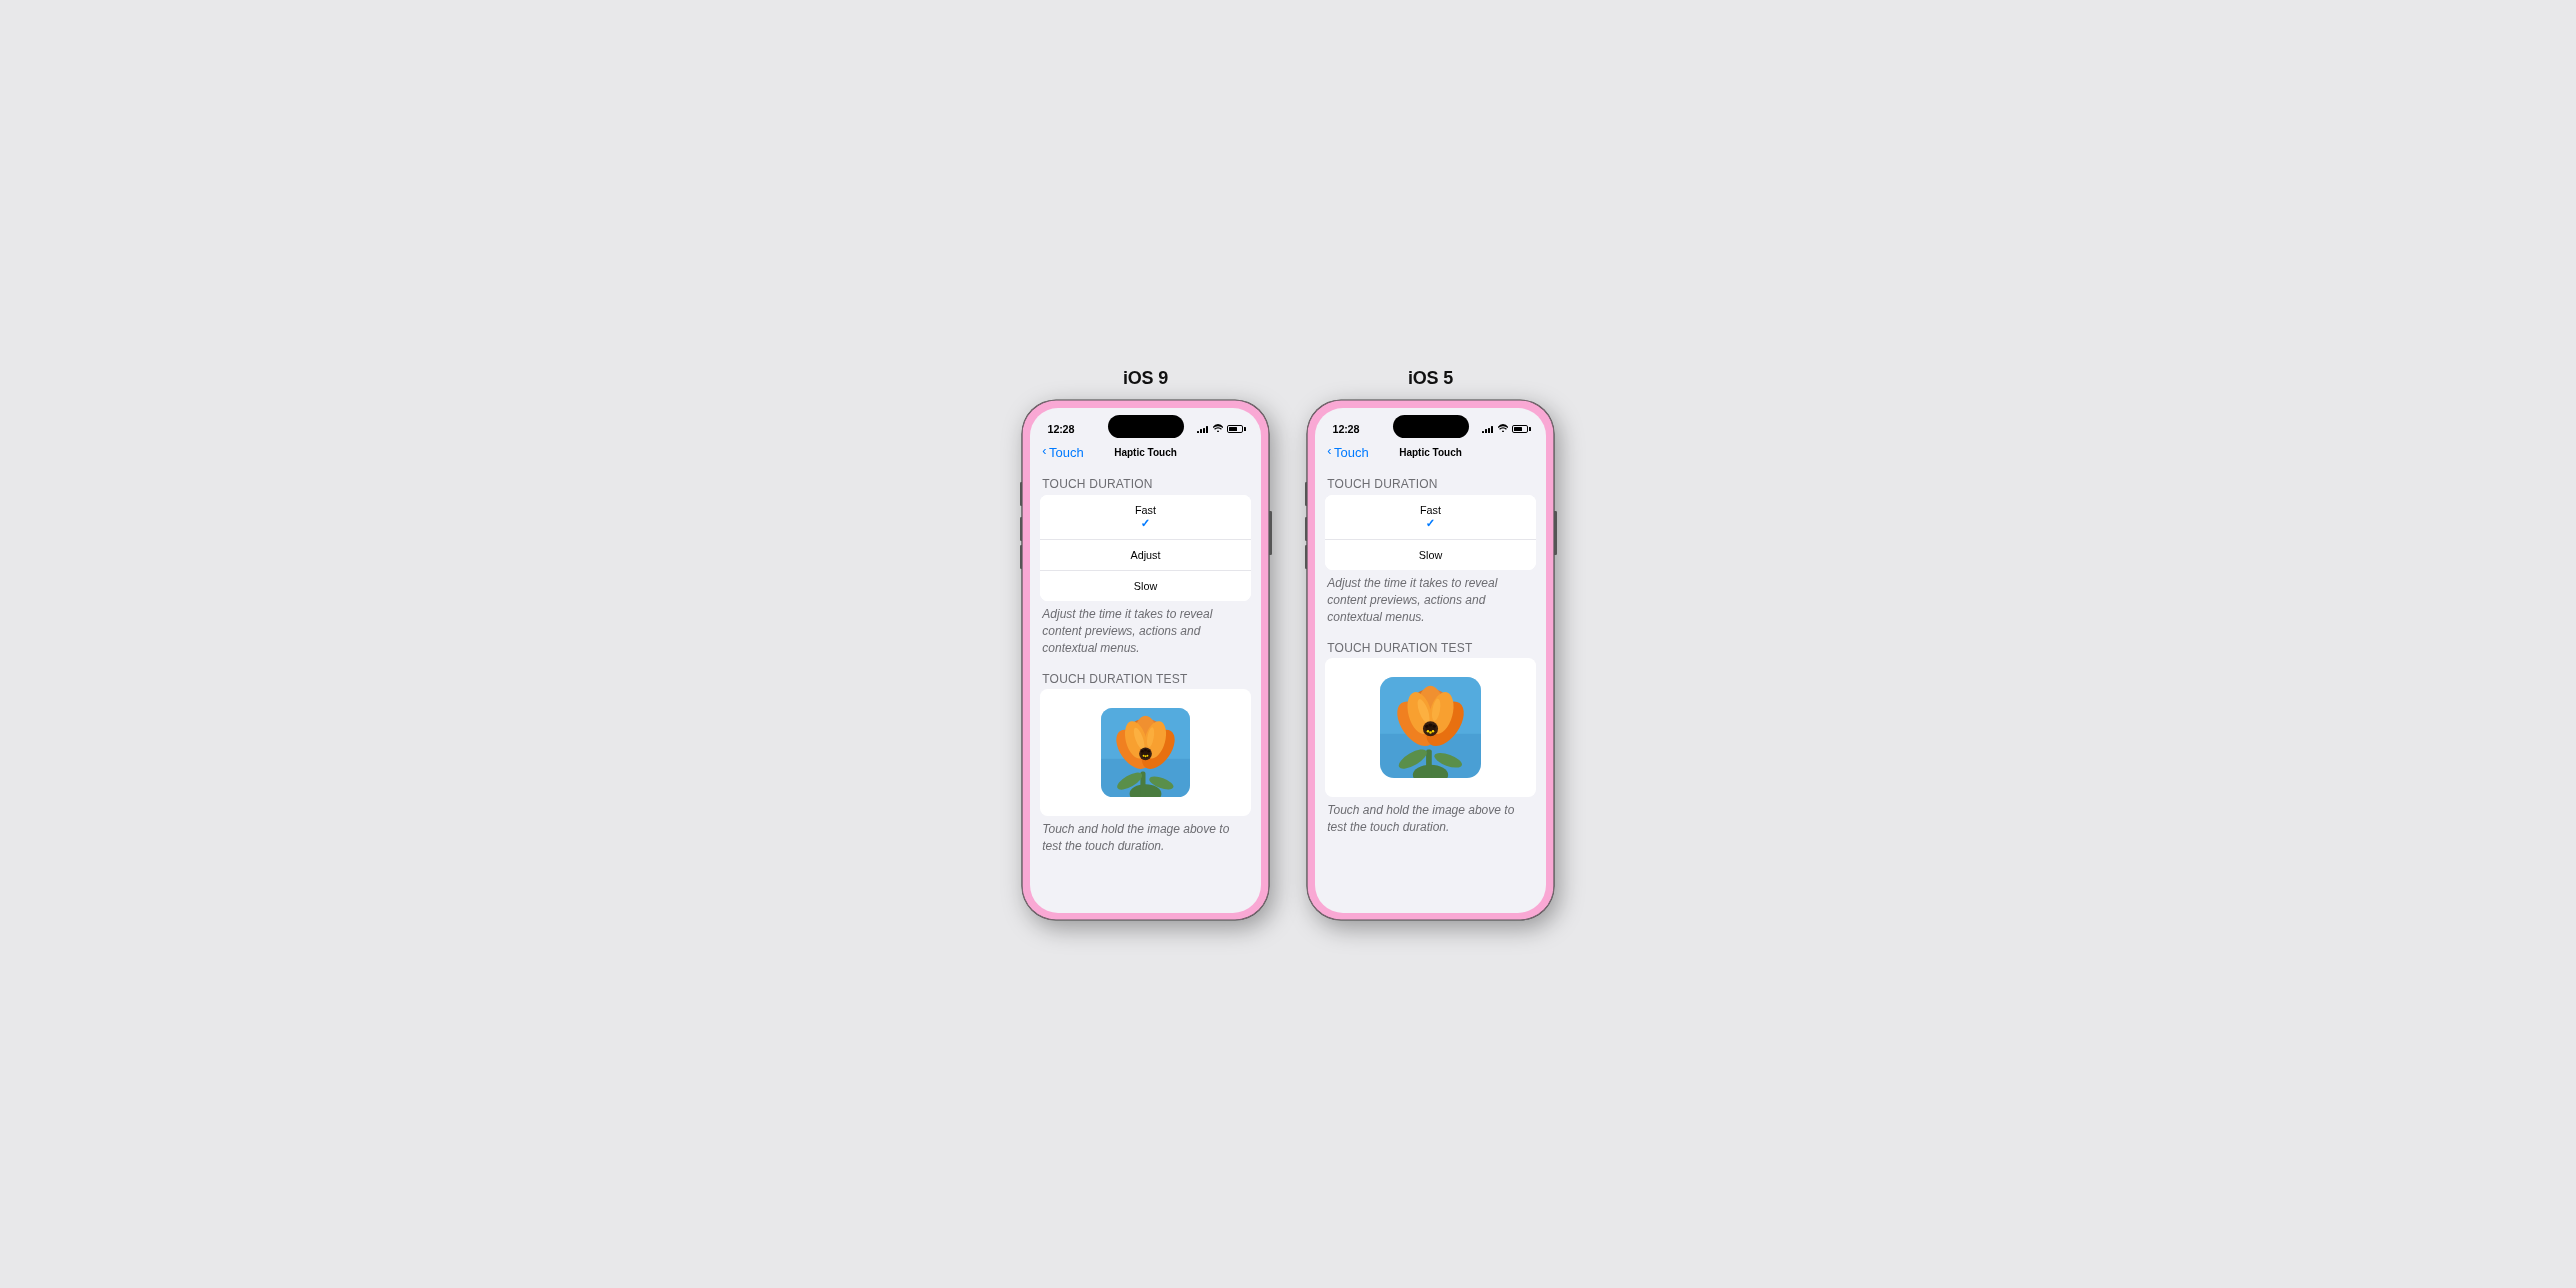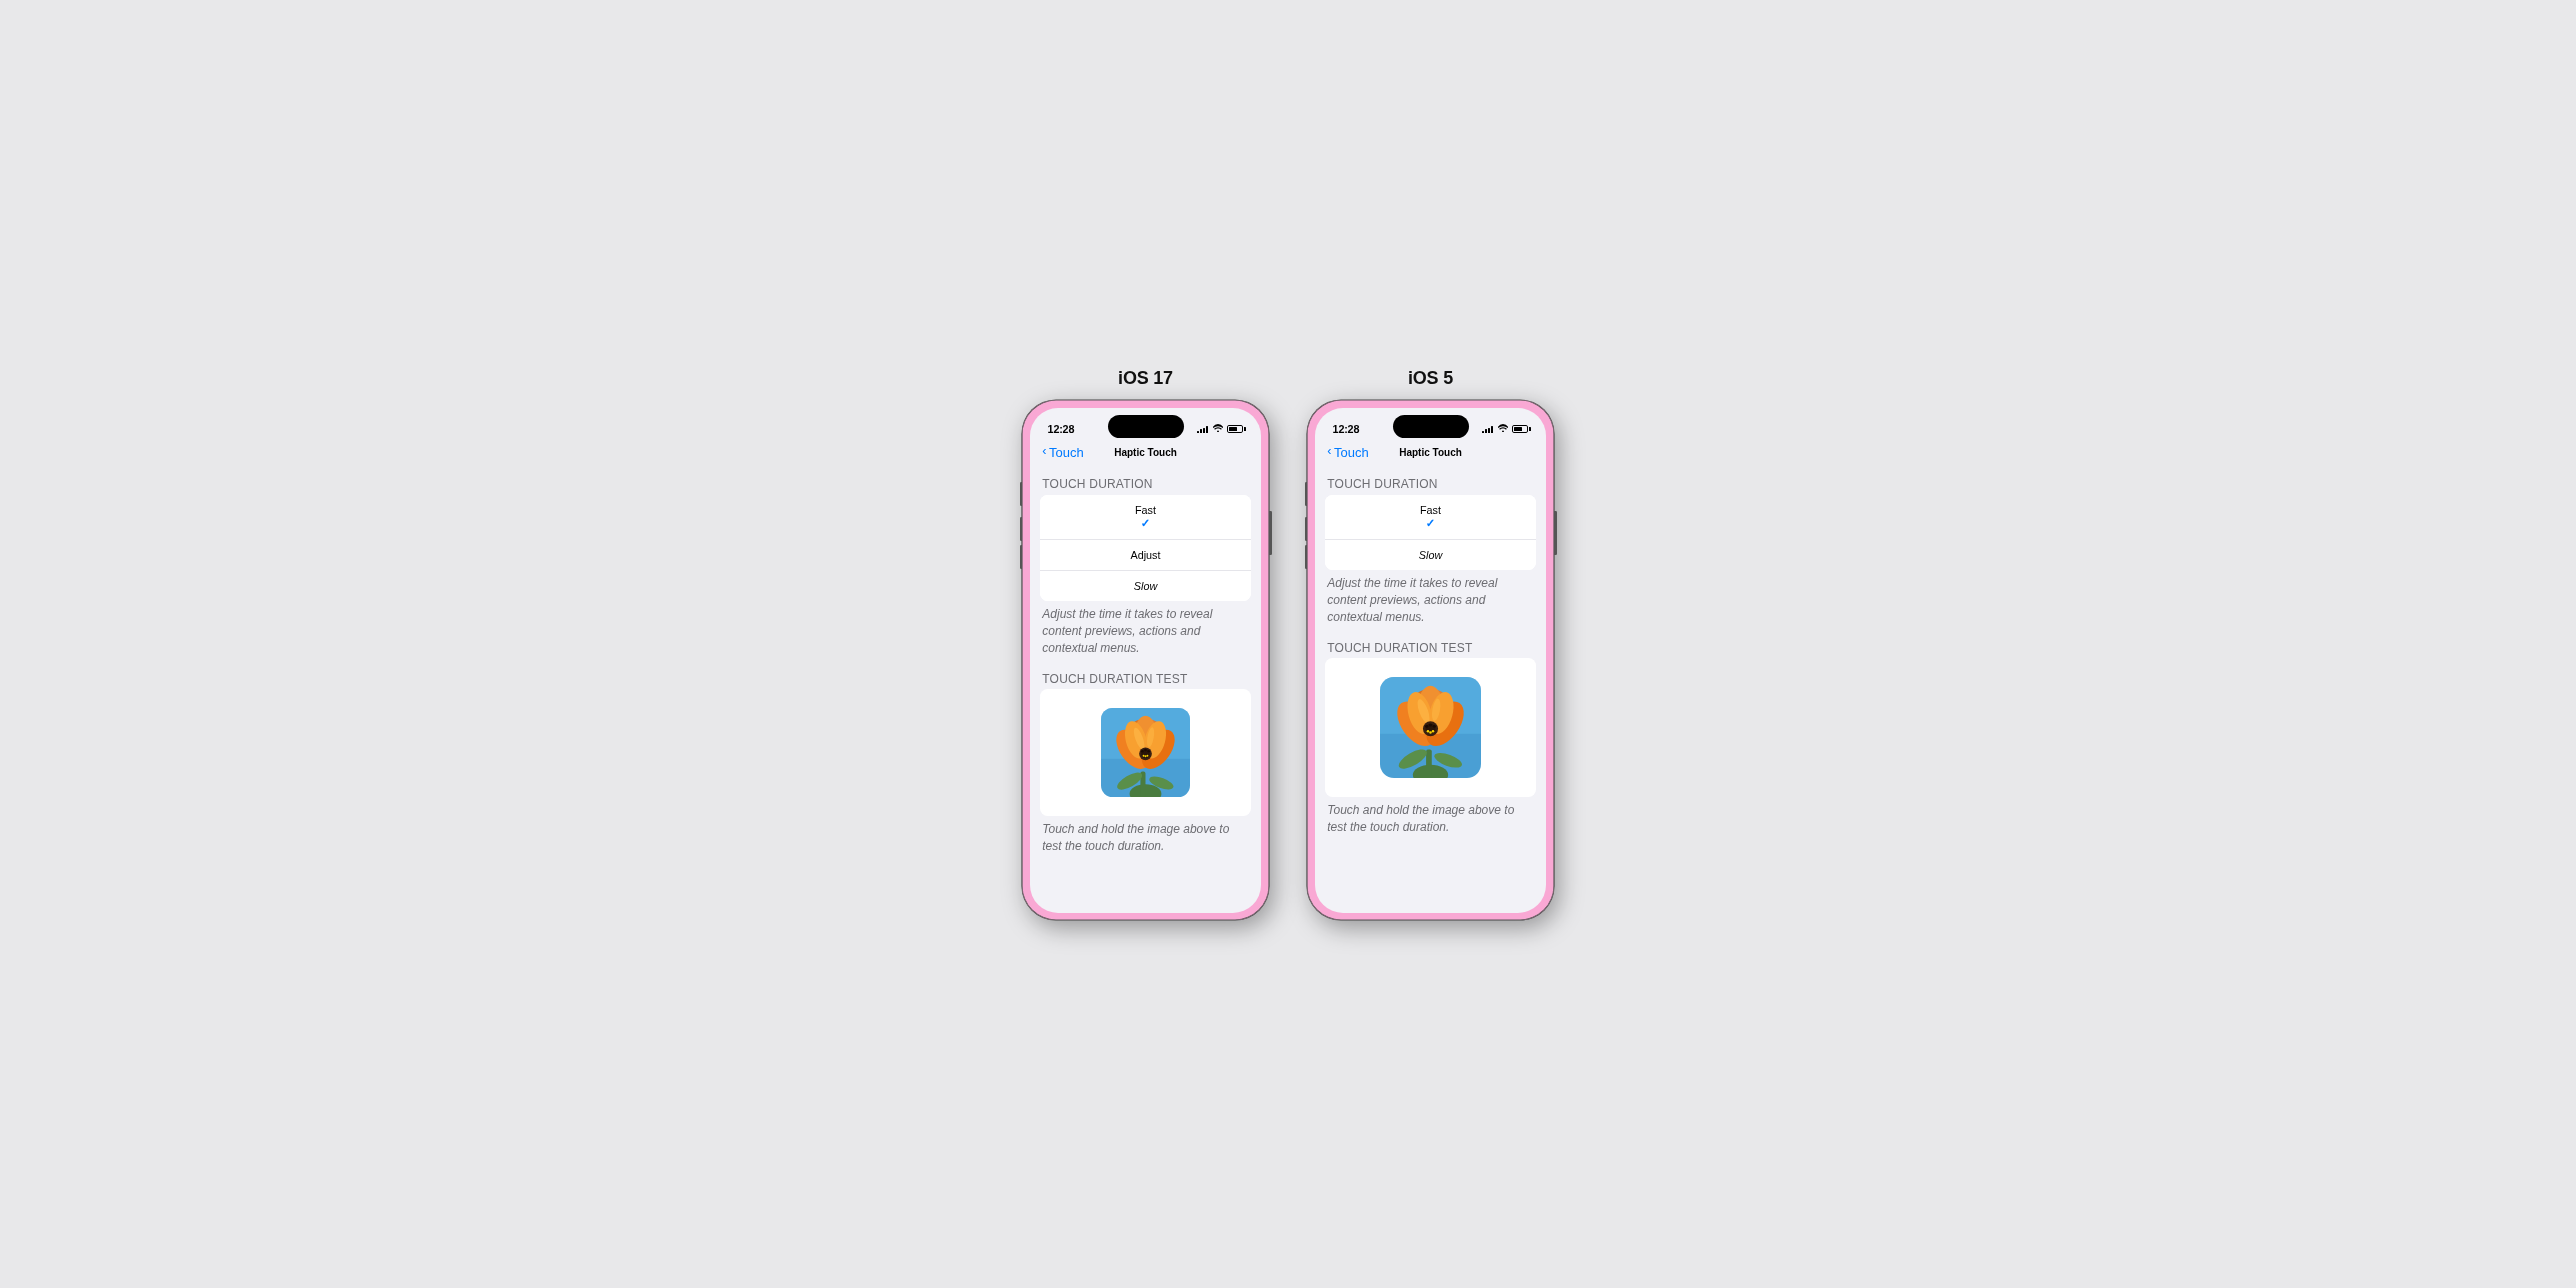--- a/index.html
+++ b/index.html
@@ -238,21 +238,20 @@
       align-items: center;
       justify-content: space-between;
       padding: 9px 11.4px;
       border-bottom: 0.6px solid #e5e5ea;
       background: #fff;
       flex-direction: column;
     }
 
     .list-item:last-child {
       border-bottom: none;
-      font-style: italic;
     }
 
     .list-item-label {
       font-size: 10.8px;
       color: #000;
     }
 
     .checkmark {
       color: #007aff;
       font-size: 11.4px;
@@ -300,21 +299,21 @@
       border-radius: 14px;
     }
   </style>
 </head>
 <body>
 
 <div class="page-wrapper">
   <div class="phones-row">
 
     <div class="phone-section">
-      <div class="section-title">iOS 17</div>
+      <div class="section-title">iOS 9</div>
       <div class="phone-frame">
         <div class="phone-screen">
 
           <div class="status-bar">
             <span class="status-time">12:28</span>
             <div class="dynamic-island"></div>
             <div class="status-icons">
               <div class="signal-bars">
                 <div class="signal-bar" style="height:2.5px"></div>
                 <div class="signal-bar" style="height:3.8px"></div>

